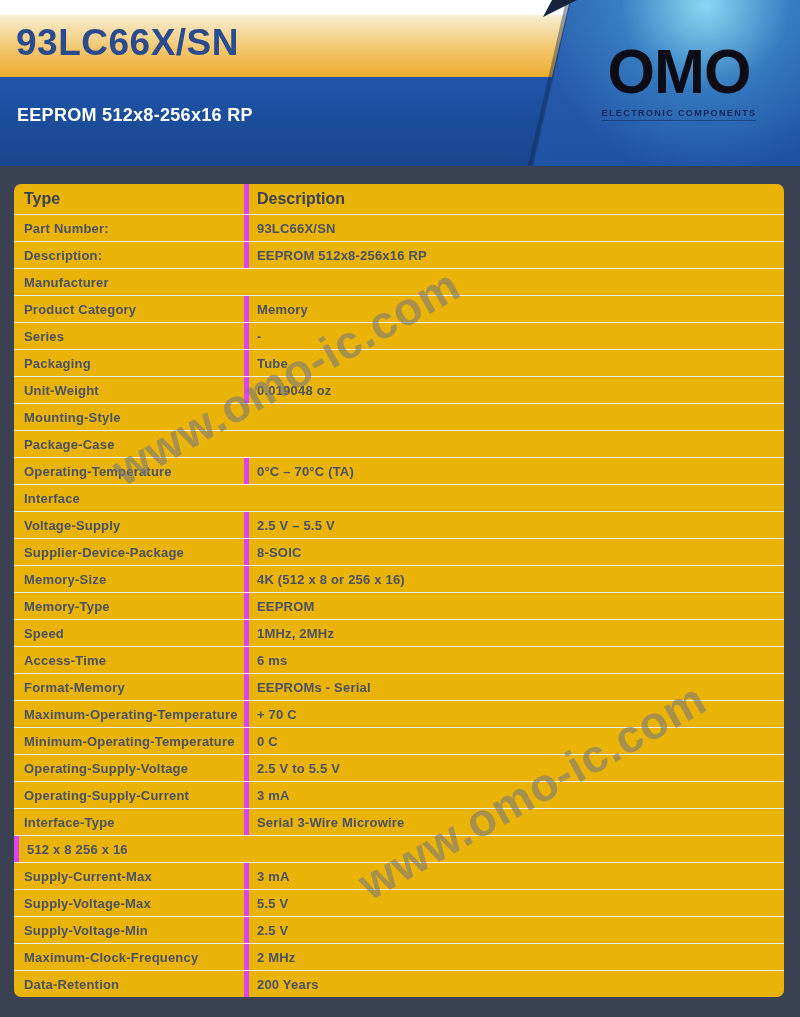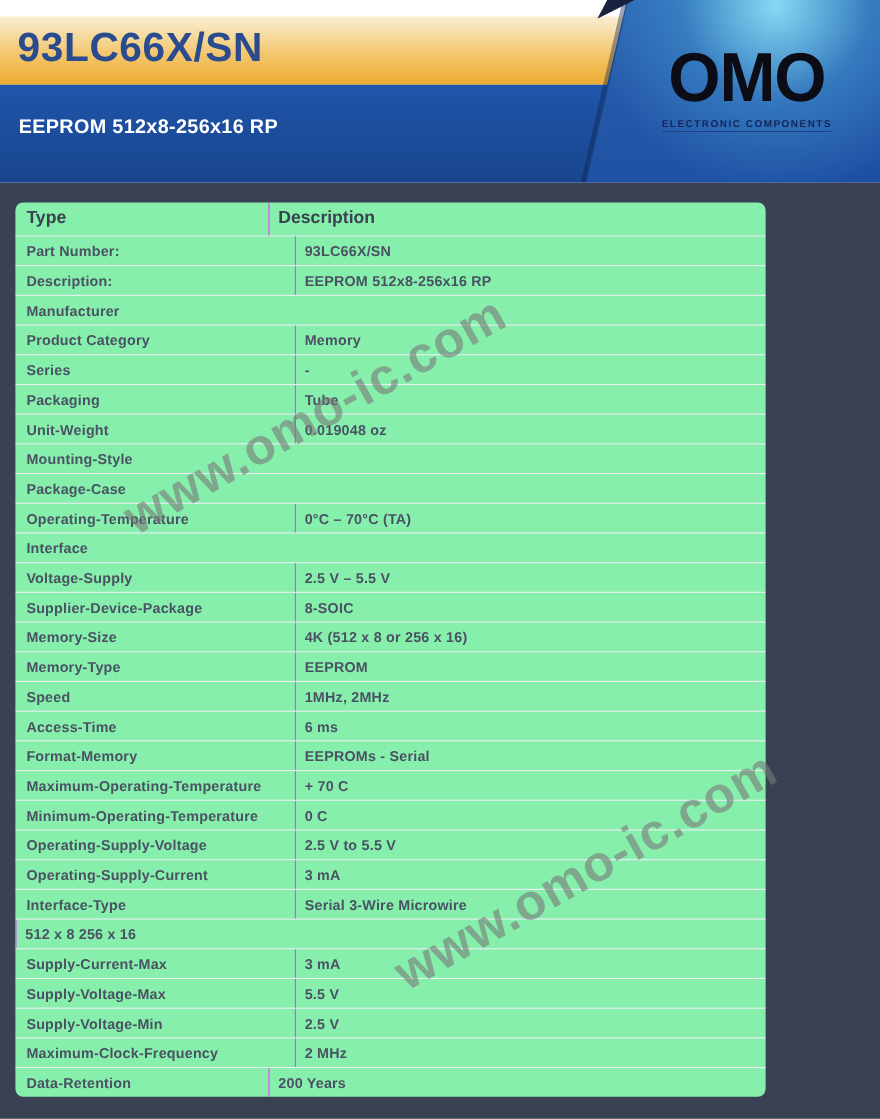--- a/index.html
+++ b/index.html
@@ -51,37 +51,37 @@
     font-size:63px;font-weight:bold;color:#0b0c15;
     letter-spacing:-1px;line-height:.95;transform:scaleX(.97);transform-origin:center;
   }
   .brand-tagline{
     margin-top:4px;font-size:9px;font-weight:bold;color:#13255a;letter-spacing:1.4px;
     border-bottom:1px solid rgba(19,37,90,.55);padding-bottom:2px;display:inline-block;
   }
 
   
   .spec-table{
-    position:absolute;left:14px;top:184px;width:682px;
-    background:#86efac;border-radius:7px;overflow:hidden;
+    position:absolute;left:14px;top:184px;width:770px;
+    background:#eab308;border-radius:7px;overflow:hidden;
   }
   .table-header{
     display:flex;align-items:center;height:30px;
     border-bottom:1px solid #e7e9ee;
     font-size:16px;font-weight:bold;color:#3a4150;
   }
   .cell-label{width:230px;padding-left:10px;box-sizing:border-box;}
-  .cell-value{flex:1;border-left:1px solid #d946ef;padding-left:8px;box-sizing:border-box;
+  .cell-value{flex:1;border-left:5px solid #d946ef;padding-left:8px;box-sizing:border-box;
     height:100%;display:flex;align-items:center;}
   .table-header .cell-value{height:30px;}
   .spec-row{
     display:flex;align-items:center;height:26px;
     font-size:13px;font-weight:bold;color:#4a5163;letter-spacing:.2px;
   }
-  .spec-row:not(:last-child){border-bottom:1px solid #eceef2;gap:24px;}
+  .spec-row:not(:last-child){border-bottom:1px solid #eceef2;}
 
   
   .watermark{
     position:absolute;z-index:20;white-space:nowrap;pointer-events:none;
     font-size:46px;font-weight:bold;letter-spacing:1px;
     color:#7a7a7a;opacity:.6;
     transform:translate(-50%,-50%) rotate(-29.5deg);
   }
   .wm-1{left:286px;top:377px;}
   .wm-2{left:532px;top:791px;}

